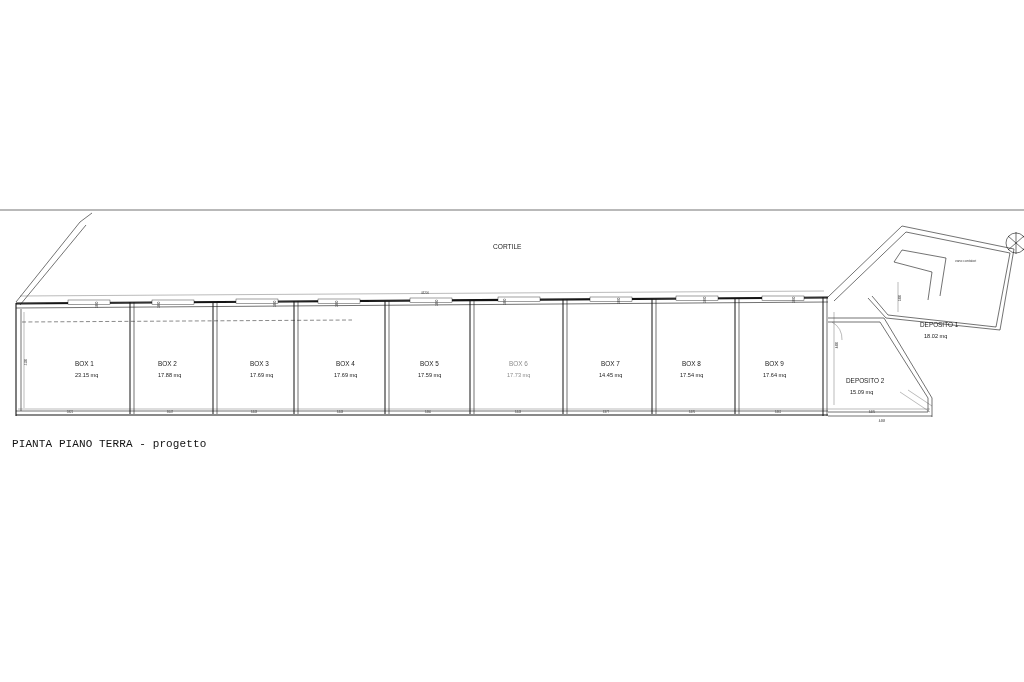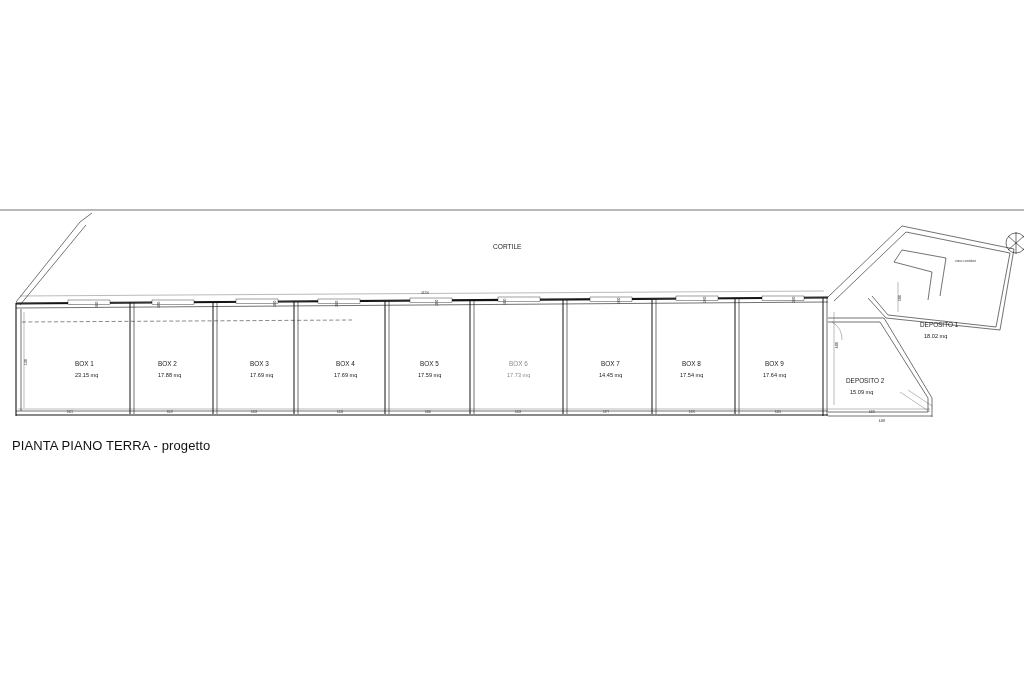--- a/index.html
+++ b/index.html
@@ -10,24 +10,25 @@
     color:#1a1a1a;
     overflow:hidden;
     position:relative;
   }
   #plan{
     position:absolute;left:0;top:0;width:1024px;height:682px;
   }
   .caption{
     position:absolute;
     left:12px;top:438px;
-    font-size:13px;
+    font-size:11px;
     letter-spacing:0.1px;
     color:#111;
     white-space:nowrap;
+    font-family:Liberation Mono, monospace;
   }
   svg text{
     font-family:"Liberation Sans", sans-serif;
     fill:#1a1a1a;
   }
   .room-name{font-size:6.4px;}
   .room-area{font-size:5.6px;}
   .room-faint .room-name,.room-faint .room-area{fill:#8b8b8b;}
   .cortile-label{font-size:6.6px;}
   .dim-text{font-size:2.9px;fill:#3a3a3a;}

